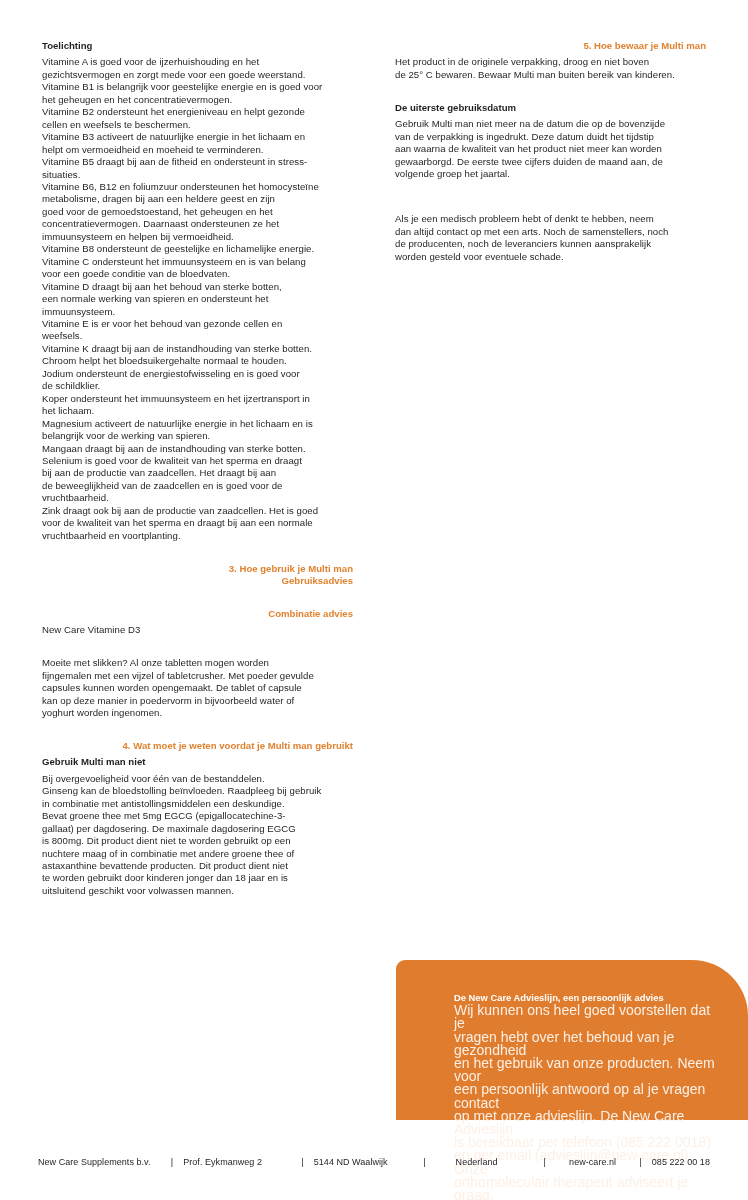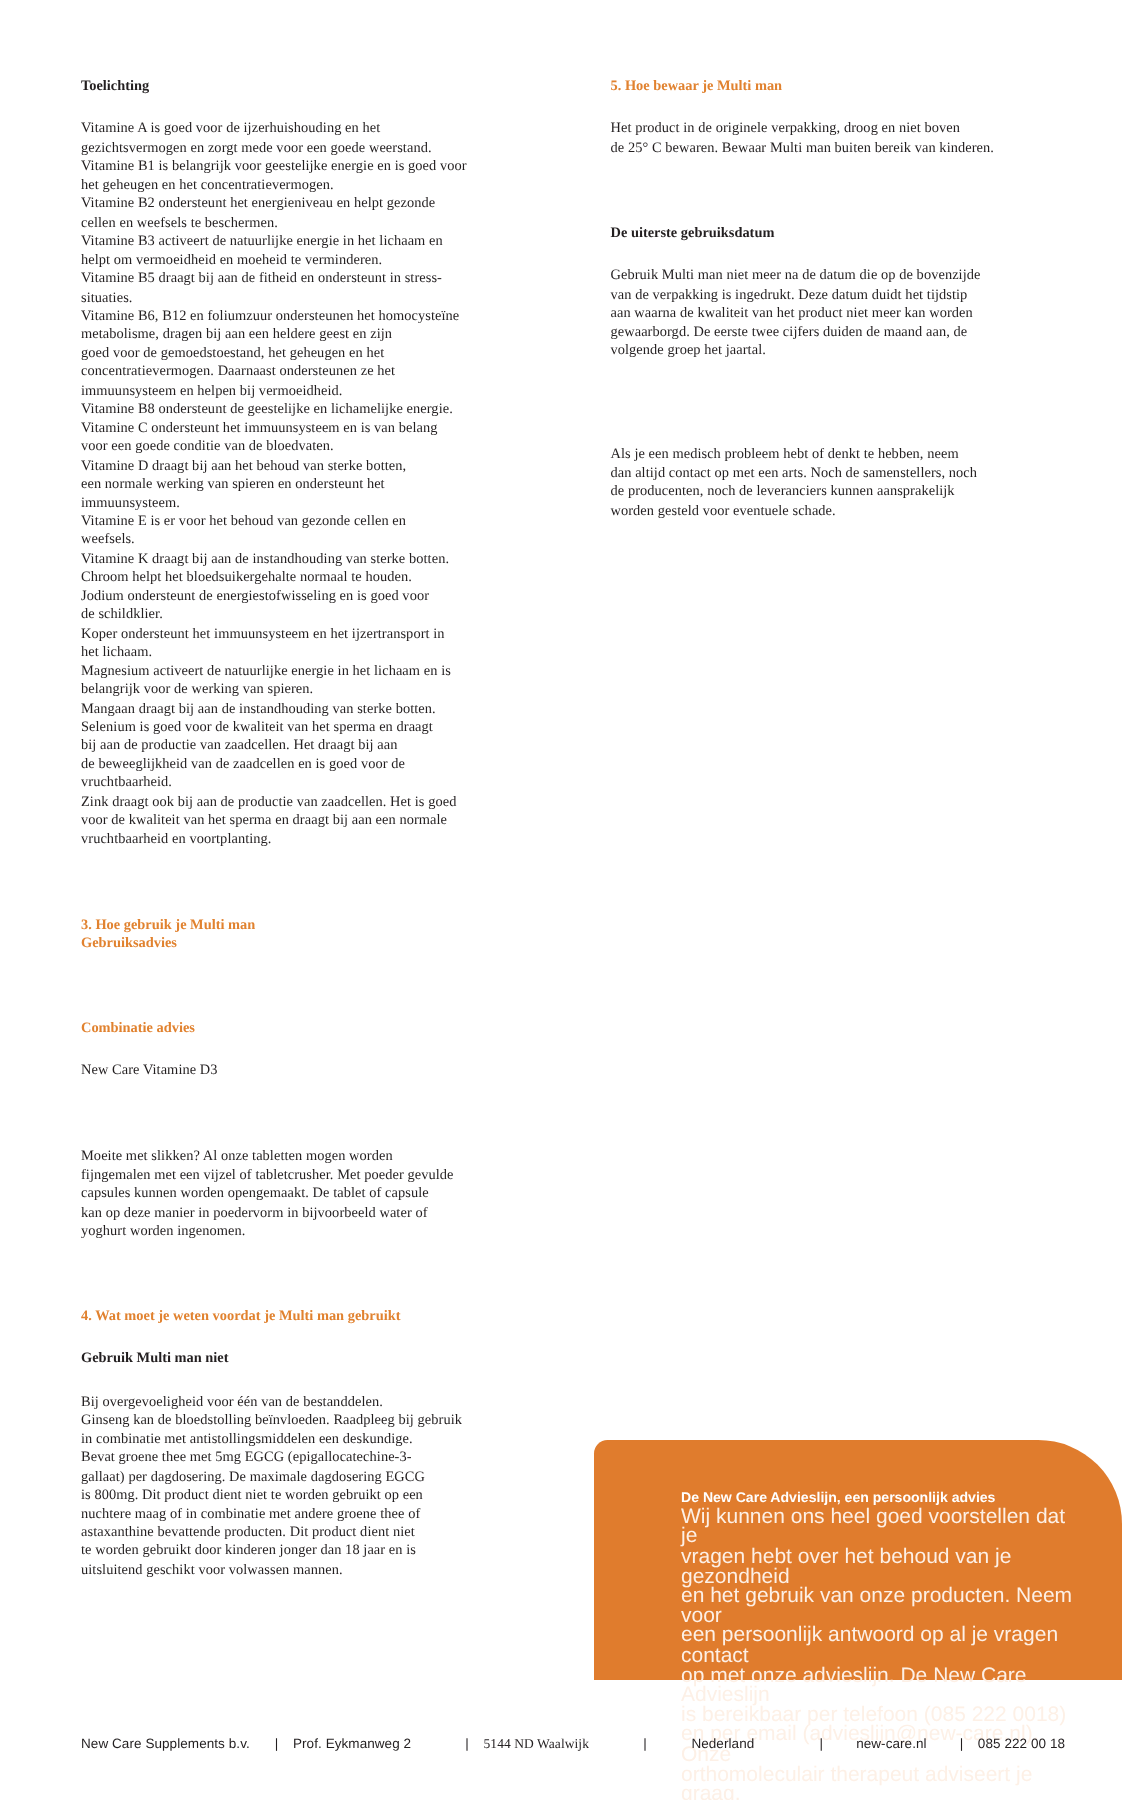--- a/index.html
+++ b/index.html
@@ -53,25 +53,25 @@
     font-weight: bold;
     color: #231f20;
   }
 
   .orange-heading {
     font-size: 9.6px;
     line-height: 12.45px;
     font-weight: bold;
     color: #e1822f;
     white-space: pre-line;
+    text-align: right;
   }
 
   .block {
-    margin: 16px;
-    font-family: Liberation Serif, serif;
+    margin: 4px;
   }
   .spacer-md { height: 12.45px; }
 
   
   .advice-box {
     position: absolute;
     left: 396px;
     top: 960px;
     width: 352px;
     height: 160px;
@@ -120,23 +120,23 @@
   .footer-item { letter-spacing: 0.005em; }
   .footer-item.bold { font-weight: normal; text-align: center; }
 
   .footer-sep {
     color: #231f20;
     padding: 0 0px;
     text-align: center;
     display: inline-block;
   }
 
-  .fi-1 { width: 142px; margin-left: 16px; }
+  .fi-1 { width: 142px; }
   .fi-2 { width: 125px; }
-  .fi-3 { width: 115px; font-family: Liberation Serif, serif; }
+  .fi-3 { width: 115px; }
   .fi-4 { width: 90px; margin-left: 20px; }
   .fi-5 { width: 85px; }
   .sep-w { width: 26px; }
 </style>
 </head>
 <body>
 
 <div class="page">
 
   <div class="columns">

